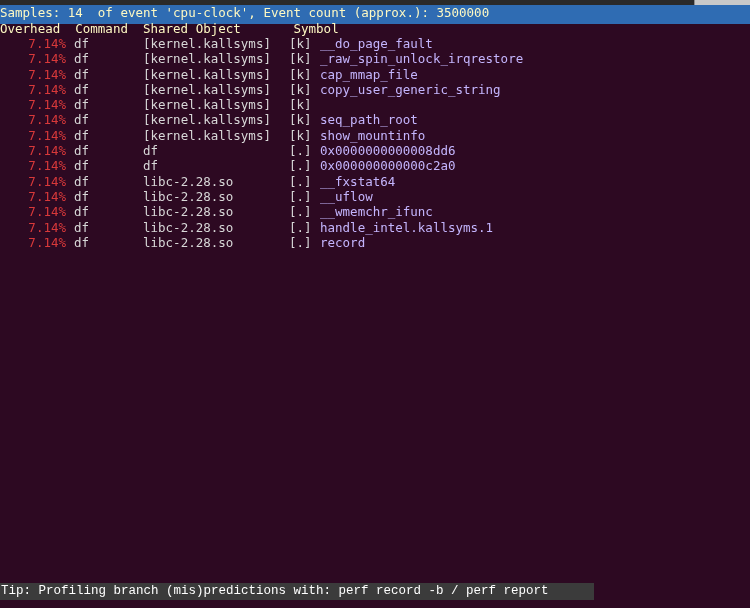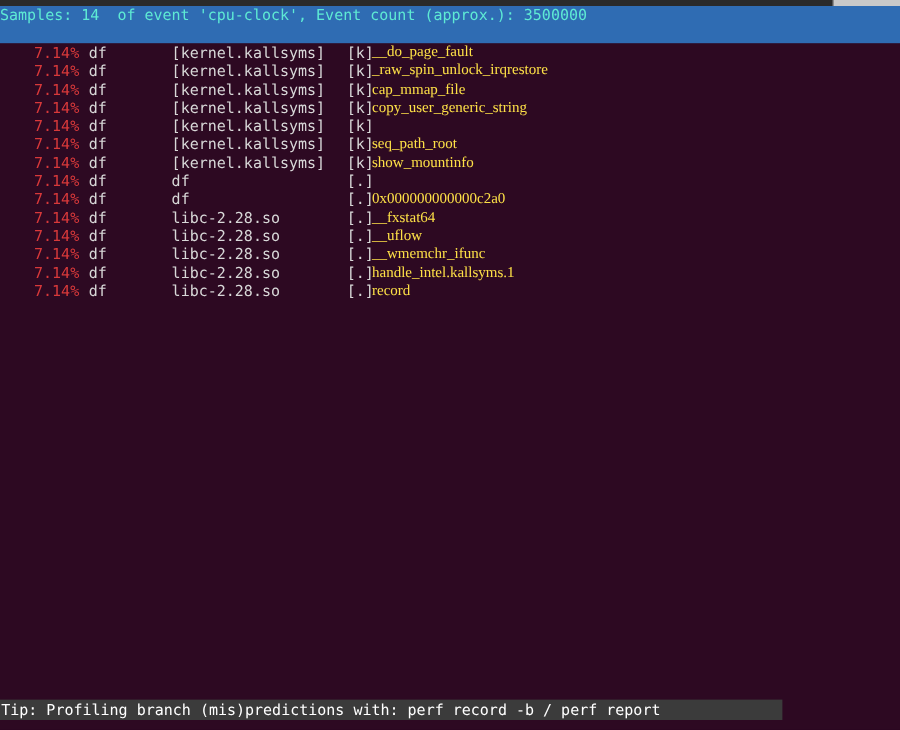--- a/index.html
+++ b/index.html
@@ -38,23 +38,23 @@
     height: 5px;
     background: #c9c9c9;
     border-left: 1px solid #8d8d8d;
   }
 
   
   .header-band {
     position: absolute;
     top: 5px; left: 0;
     width: 750px;
-    height: 31px;
+    height: 19px;
     background: #2f6cb3;
-    color: #5eead4;
+    color: #fef9c3;
     white-space: pre;
   }
   .header-line {
     position: absolute;
     left: 0;
     width: 750px;
     height: 15.3px;
     line-height: 15.3px;
     white-space: pre;
     letter-spacing: 0;
@@ -90,62 +90,63 @@
     left: 143px;
     color: #d8d8d8;
   }
   .col-marker {
     position: absolute;
     left: 289px;
     color: #d8d8d8;
   }
   .col-symbol {
     position: absolute;
-    left: 310px;
-    color: #fde047;
-    font-family: Liberation Serif, serif;
+    left: 320px;
+    color: #c4b5fd;
   }
 
   
   .tip-bar {
     position: absolute;
     left: 0;
     top: 583px;
-    width: 652px;
+    width: 594px;
     height: 17px;
     line-height: 17px;
     background: #3b3b3b;
     color: #ffffff;
     white-space: pre;
     padding-left: 1px;
     box-sizing: border-box;
+    font-family: Liberation Mono, monospace;
   }
 </style>
 </head>
 <body>
 
 <div id="app">
 
   <div class="chrome-strip">
     <div class="chrome-nub"></div>
   </div>
 
   <div class="header-band">
     <div class="header-line l1">Samples: 14  of event 'cpu-clock', Event count (approx.): 3500000</div>
+    <div class="header-line l2">Overhead  Command  Shared Object       Symbol</div>
   </div>
 
   <div class="rows" id="rows-container">
       <div class="row"><span class="col-overhead">7.14%</span><span class="col-command">df</span><span class="col-dso">[kernel.kallsyms]</span><span class="col-marker">[k]</span><span class="col-symbol">__do_page_fault</span></div>
       <div class="row"><span class="col-overhead">7.14%</span><span class="col-command">df</span><span class="col-dso">[kernel.kallsyms]</span><span class="col-marker">[k]</span><span class="col-symbol">_raw_spin_unlock_irqrestore</span></div>
       <div class="row"><span class="col-overhead">7.14%</span><span class="col-command">df</span><span class="col-dso">[kernel.kallsyms]</span><span class="col-marker">[k]</span><span class="col-symbol">cap_mmap_file</span></div>
       <div class="row"><span class="col-overhead">7.14%</span><span class="col-command">df</span><span class="col-dso">[kernel.kallsyms]</span><span class="col-marker">[k]</span><span class="col-symbol">copy_user_generic_string</span></div>
       <div class="row"><span class="col-overhead">7.14%</span><span class="col-command">df</span><span class="col-dso">[kernel.kallsyms]</span><span class="col-marker">[k]</span></div>
       <div class="row"><span class="col-overhead">7.14%</span><span class="col-command">df</span><span class="col-dso">[kernel.kallsyms]</span><span class="col-marker">[k]</span><span class="col-symbol">seq_path_root</span></div>
       <div class="row"><span class="col-overhead">7.14%</span><span class="col-command">df</span><span class="col-dso">[kernel.kallsyms]</span><span class="col-marker">[k]</span><span class="col-symbol">show_mountinfo</span></div>
-      <div class="row"><span class="col-overhead">7.14%</span><span class="col-command">df</span><span class="col-dso">df</span><span class="col-marker">[.]</span></div>
+      <div class="row"><span class="col-overhead">7.14%</span><span class="col-command">df</span><span class="col-dso">df</span><span class="col-marker">[.]</span><span class="col-symbol">0x0000000000008dd6</span></div>
       <div class="row"><span class="col-overhead">7.14%</span><span class="col-command">df</span><span class="col-dso">df</span><span class="col-marker">[.]</span><span class="col-symbol">0x000000000000c2a0</span></div>
       <div class="row"><span class="col-overhead">7.14%</span><span class="col-command">df</span><span class="col-dso">libc-2.28.so</span><span class="col-marker">[.]</span><span class="col-symbol">__fxstat64</span></div>
       <div class="row"><span class="col-overhead">7.14%</span><span class="col-command">df</span><span class="col-dso">libc-2.28.so</span><span class="col-marker">[.]</span><span class="col-symbol">__uflow</span></div>
       <div class="row"><span class="col-overhead">7.14%</span><span class="col-command">df</span><span class="col-dso">libc-2.28.so</span><span class="col-marker">[.]</span><span class="col-symbol">__wmemchr_ifunc</span></div>
       <div class="row"><span class="col-overhead">7.14%</span><span class="col-command">df</span><span class="col-dso">libc-2.28.so</span><span class="col-marker">[.]</span><span class="col-symbol">handle_intel.kallsyms.1</span></div>
       <div class="row"><span class="col-overhead">7.14%</span><span class="col-command">df</span><span class="col-dso">libc-2.28.so</span><span class="col-marker">[.]</span><span class="col-symbol">record</span></div>
     </div>
 
   <div class="tip-bar">Tip: Profiling branch (mis)predictions with: perf record -b / perf report</div>
 

